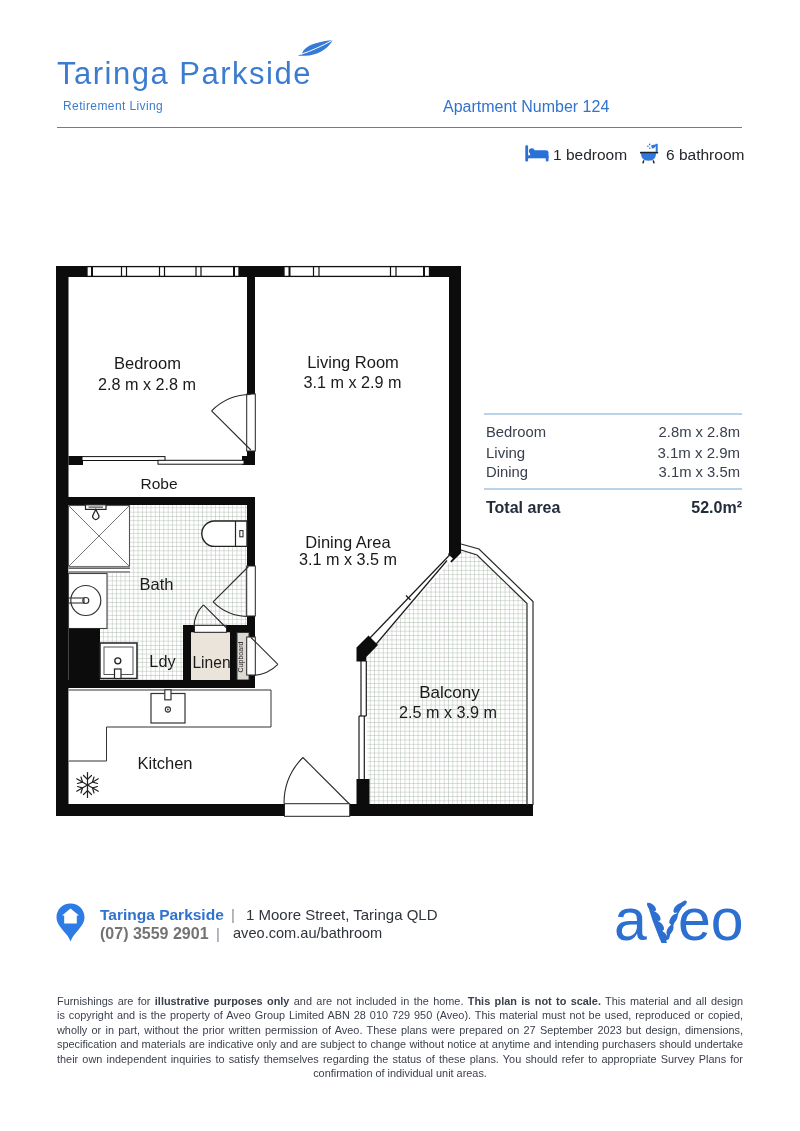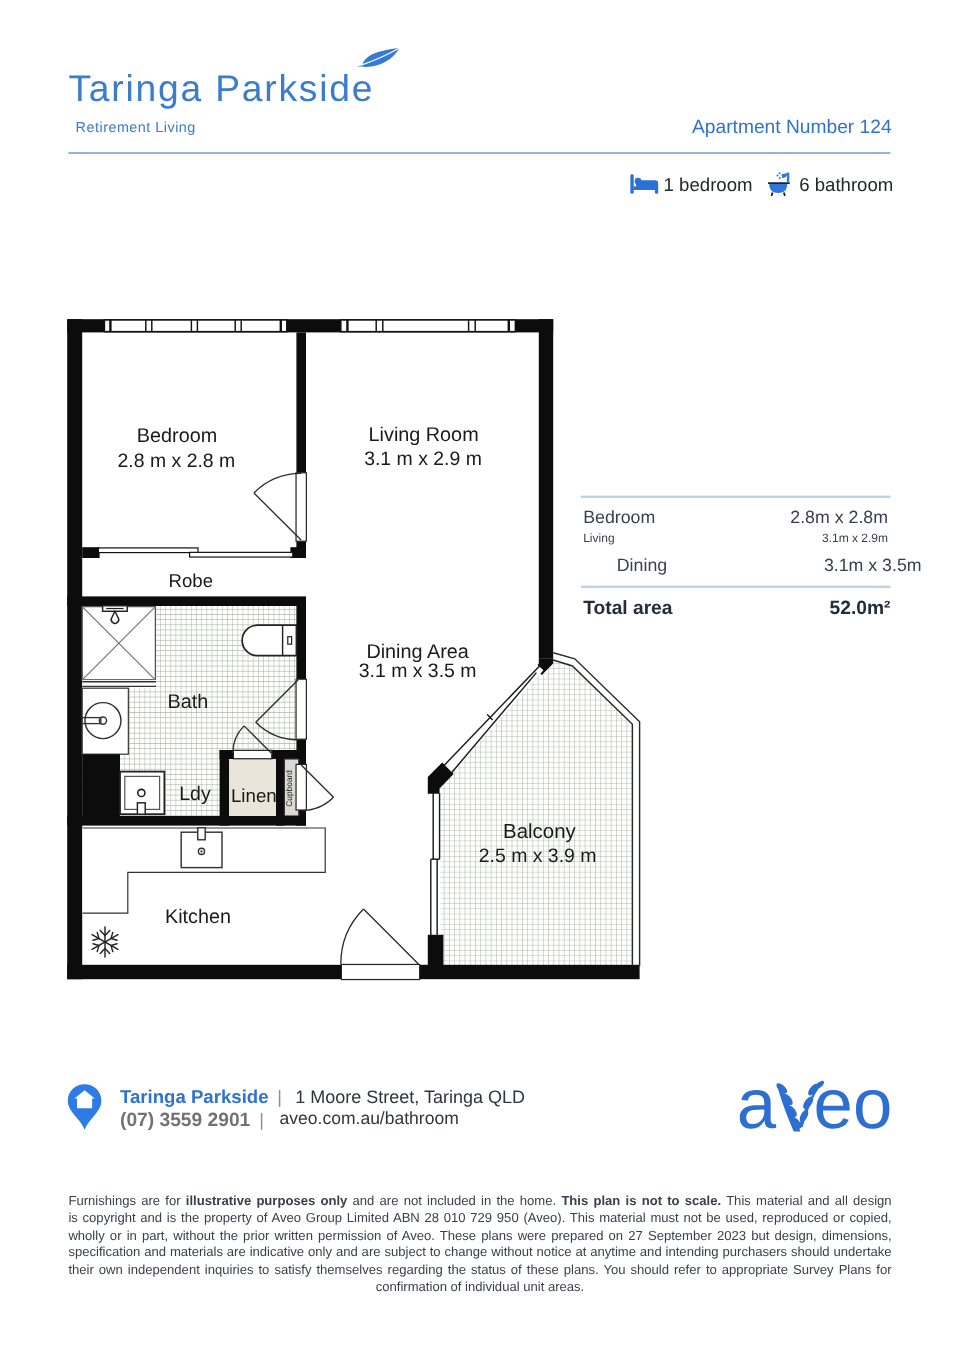--- a/index.html
+++ b/index.html
@@ -12,21 +12,21 @@
 
 <div class="abs" style="left:57px;top:56px;color:#3b7ccf;font-size:31px;letter-spacing:1.5px;">Taringa Parkside</div>
 
 <div class="abs" style="left:63px;top:99px;color:#3b7ccf;font-size:12px;letter-spacing:0.4px;">Retirement Living</div>
 
 <svg class="abs" style="left:297px;top:38px;" width="38" height="21" viewBox="0 0 38 21">
   <path d="M0.5,17.5 C2.5,17 4,16.5 5,16.2 C6.5,10 13,4.5 36,2 C30,12 20,17.5 8,17.8 C5,17.8 2,17.8 0.5,17.5 Z" fill="#357ad6"></path>
   <path d="M4,16.3 C14,13 25,8 36,2" stroke="#fff" stroke-width="1" fill="none"></path>
 </svg>
 
-<div class="abs" style="left:443px;top:98px;width:300px;text-align:right;color:#3272cf;font-size:16px;">Apartment Number 124</div>
+<div class="abs" style="left:443px;top:98px;width:300px;text-align:left;color:#3272cf;font-size:16px;">Apartment Number 124</div>
 
 <div class="abs" style="left:57px;top:126.5px;width:685px;height:1.5px;background:#4a82d6;"></div>
 
 <svg class="abs" style="left:525px;top:145px;" width="24" height="17" viewBox="0 0 24 17">
   <rect x="0.3" y="0.3" width="2.8" height="16.2" rx="1.2" fill="#2a70d9"></rect>
   <circle cx="6.7" cy="6" r="2.8" fill="#2a70d9"></circle>
   <rect x="5" y="5.2" width="18.5" height="6.4" rx="2.6" fill="#2a70d9"></rect>
   <rect x="2.8" y="10.3" width="20.7" height="3" fill="#2a70d9"></rect>
   <rect x="20.8" y="10.3" width="2.7" height="6.2" rx="1.1" fill="#2a70d9"></rect>
 </svg>
@@ -261,23 +261,23 @@
 
 <text x="449.5" y="698.4" font-size="17" letter-spacing="0" fill="#1a1a1a" text-anchor="middle" font-family="Liberation Sans, sans-serif">Balcony</text>
 
 <text x="448" y="718.3" font-size="16.2" letter-spacing="0" fill="#1a1a1a" text-anchor="middle" font-family="Liberation Sans, sans-serif">2.5 m x 3.9 m</text>
 </svg>
 
 <div class="abs" style="left:484px;top:413px;width:258px;height:1.5px;background:#b9d3ea;"></div>
 
 <div class="abs" style="left:486px;top:424px;width:254px;color:#39404d;font-size:14.8px;">Bedroom<span style="float:right">2.8m x 2.8m</span></div>
 
-<div class="abs" style="left:486px;top:444px;width:254px;color:#39404d;font-size:10px;">Living<span style="float:right">3.1m x 2.9m</span></div>
-
-<div class="abs" style="left:486px;top:464px;width:254px;color:#39404d;font-size:14.8px;margin-left:28px;">Dining<span style="float:right">3.1m x 3.5m</span></div>
+<div class="abs" style="left:486px;top:444px;width:254px;color:#39404d;font-size:15px;">Living<span style="float:right">3.1m x 2.9m</span></div>
+
+<div class="abs" style="left:486px;top:464px;width:254px;color:#39404d;font-size:14.8px;">Dining<span style="float:right">3.1m x 3.5m</span></div>
 
 <div class="abs" style="left:484px;top:488px;width:258px;height:1.5px;background:#b9d3ea;"></div>
 
 <div class="abs" style="left:486px;top:499px;width:256px;color:#222c3a;font-size:16px;font-weight:bold;">Total area<span style="float:right">52.0m²</span></div>
 
 <svg class="abs" style="left:56px;top:903px;" width="29" height="39" viewBox="0 0 29 39">
   <path d="M14.5,0.5 C6.5,0.5 0.5,6.6 0.5,14.3 C0.5,21 6,26 10.5,31.5 C12.5,34 13.5,36 14.5,38.5 C15.5,36 16.5,34 18.5,31.5 C23,26 28.5,21 28.5,14.3 C28.5,6.6 22.5,0.5 14.5,0.5 Z" fill="#2d7be4"></path>
   <path d="M14.5,5.5 L23,12.5 L20.8,12.5 L20.8,20.5 L8.2,20.5 L8.2,12.5 L6,12.5 Z" fill="#fff"></path>
 </svg>
 

